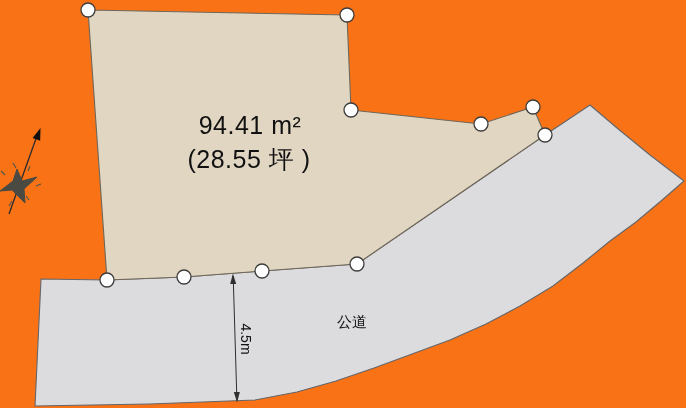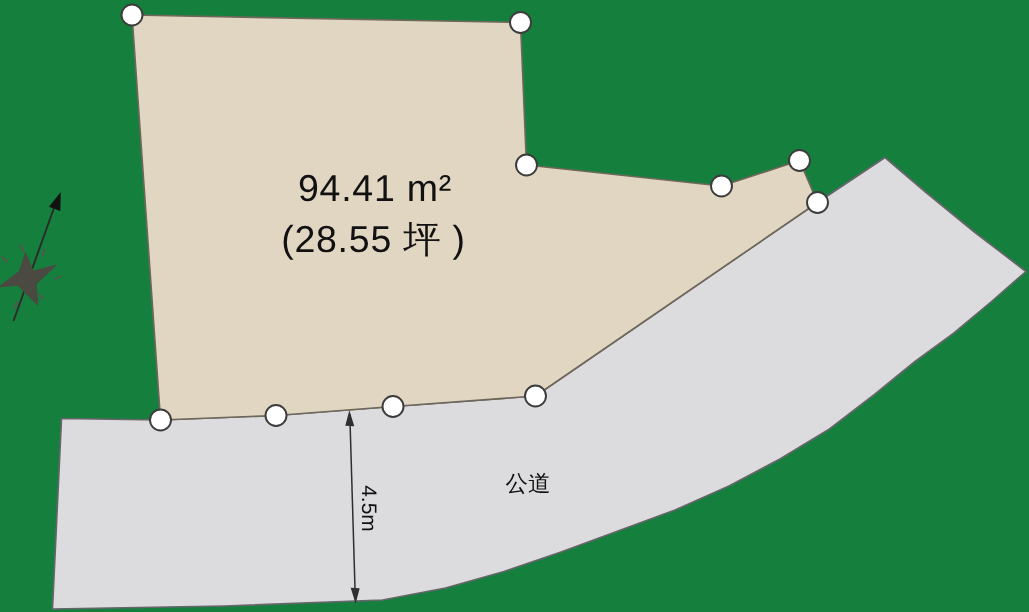--- a/index.html
+++ b/index.html
@@ -4,21 +4,21 @@
 <style>
   html, body {
     margin: 0;
     padding: 0;
     background: #ffffff;
   }
   .stage {
     position: relative;
     width: 686px;
     height: 408px;
-    background: #15803d;
+    background: #f97316;
     overflow: hidden;
     font-family: "Liberation Sans", sans-serif;
   }
   svg { display: block; }
 
   .road-shape {
     stroke: #65656a;
     stroke-width: 1.1;
     stroke-linejoin: round;
   }

